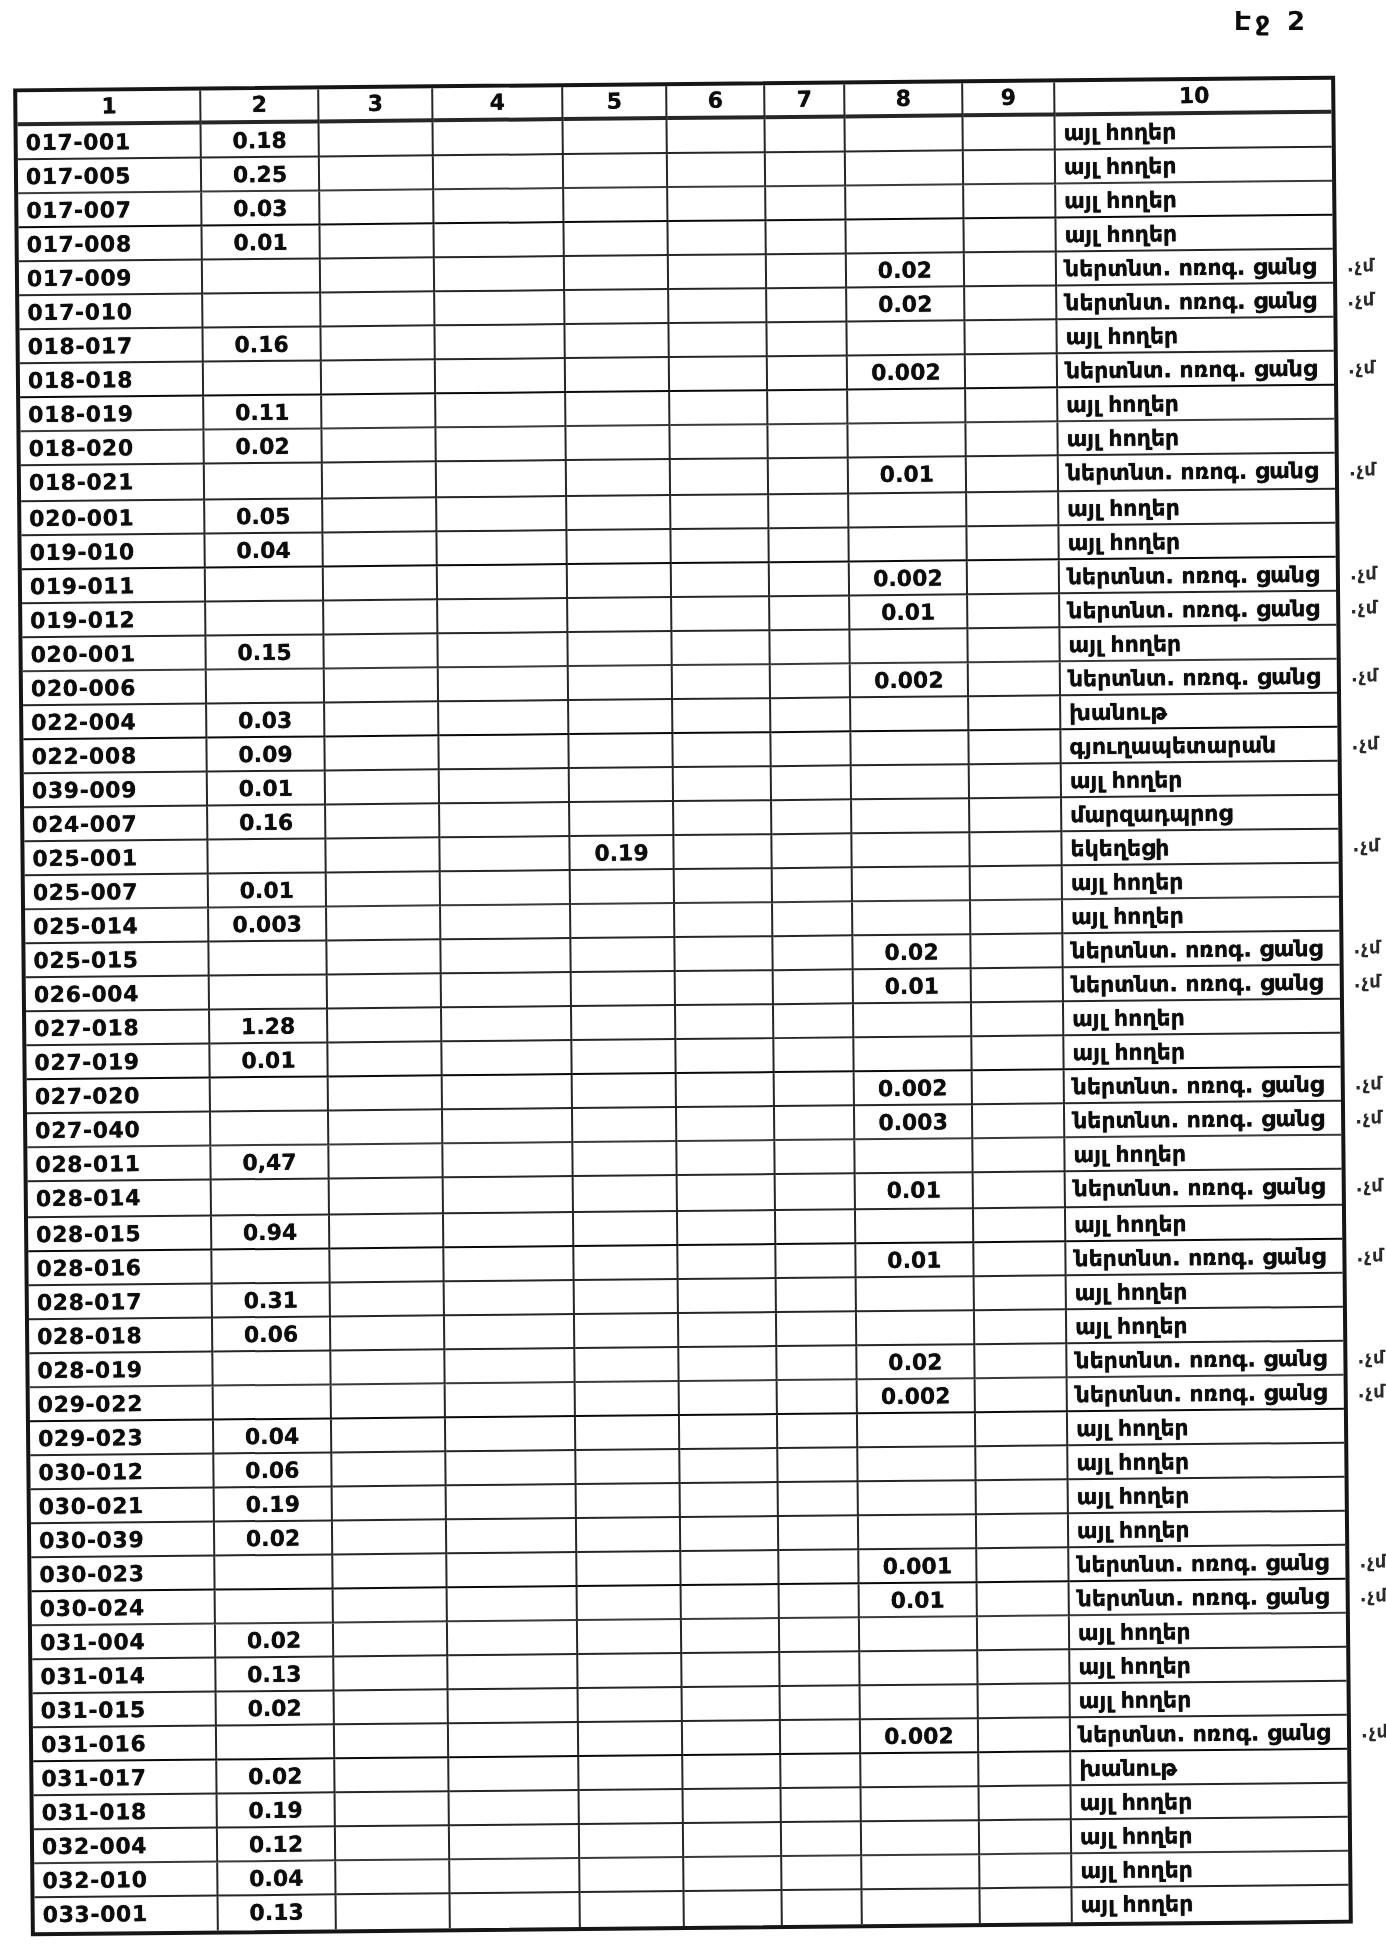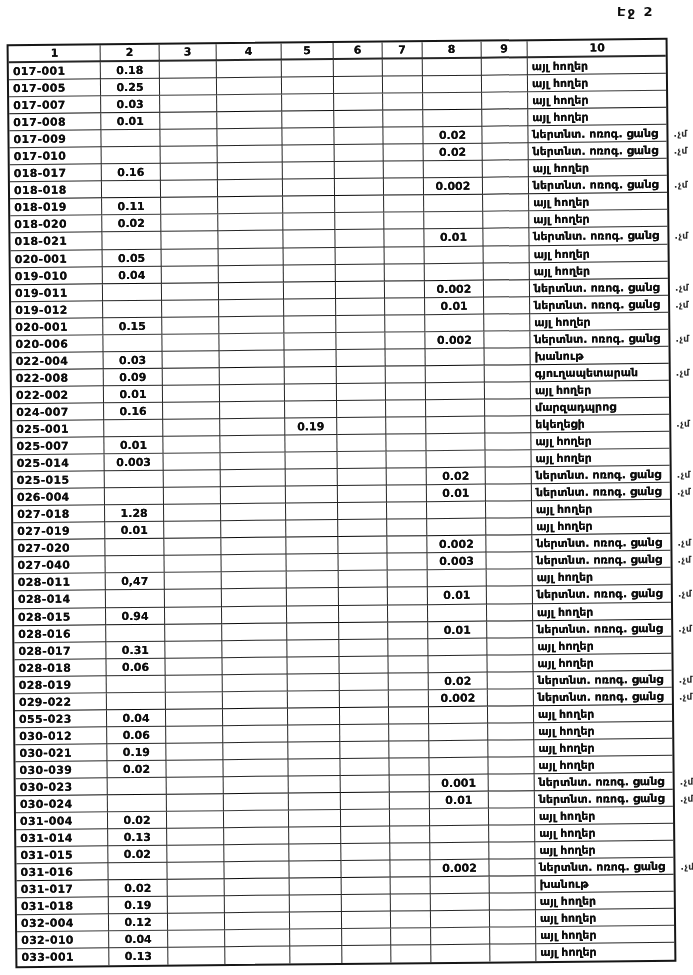--- a/index.html
+++ b/index.html
@@ -106,40 +106,40 @@
         <div class="row"><div class="cell c1">018-020</div><div class="cell c2">0.02</div><div class="cell c3"></div><div class="cell c4"></div><div class="cell c5"></div><div class="cell c6"></div><div class="cell c7"></div><div class="cell c8"></div><div class="cell c9"></div><div class="cell c10">այլ հողեր</div></div>
         <div class="row"><div class="cell c1">018-021</div><div class="cell c2"></div><div class="cell c3"></div><div class="cell c4"></div><div class="cell c5"></div><div class="cell c6"></div><div class="cell c7"></div><div class="cell c8">0.01</div><div class="cell c9"></div><div class="cell c10">ներտնտ. ոռոգ. ցանց<span class="note">.չմ</span></div></div>
         <div class="row"><div class="cell c1">020-001</div><div class="cell c2">0.05</div><div class="cell c3"></div><div class="cell c4"></div><div class="cell c5"></div><div class="cell c6"></div><div class="cell c7"></div><div class="cell c8"></div><div class="cell c9"></div><div class="cell c10">այլ հողեր</div></div>
         <div class="row"><div class="cell c1">019-010</div><div class="cell c2">0.04</div><div class="cell c3"></div><div class="cell c4"></div><div class="cell c5"></div><div class="cell c6"></div><div class="cell c7"></div><div class="cell c8"></div><div class="cell c9"></div><div class="cell c10">այլ հողեր</div></div>
         <div class="row"><div class="cell c1">019-011</div><div class="cell c2"></div><div class="cell c3"></div><div class="cell c4"></div><div class="cell c5"></div><div class="cell c6"></div><div class="cell c7"></div><div class="cell c8">0.002</div><div class="cell c9"></div><div class="cell c10">ներտնտ. ոռոգ. ցանց<span class="note">.չմ</span></div></div>
         <div class="row"><div class="cell c1">019-012</div><div class="cell c2"></div><div class="cell c3"></div><div class="cell c4"></div><div class="cell c5"></div><div class="cell c6"></div><div class="cell c7"></div><div class="cell c8">0.01</div><div class="cell c9"></div><div class="cell c10">ներտնտ. ոռոգ. ցանց<span class="note">.չմ</span></div></div>
         <div class="row"><div class="cell c1">020-001</div><div class="cell c2">0.15</div><div class="cell c3"></div><div class="cell c4"></div><div class="cell c5"></div><div class="cell c6"></div><div class="cell c7"></div><div class="cell c8"></div><div class="cell c9"></div><div class="cell c10">այլ հողեր</div></div>
         <div class="row"><div class="cell c1">020-006</div><div class="cell c2"></div><div class="cell c3"></div><div class="cell c4"></div><div class="cell c5"></div><div class="cell c6"></div><div class="cell c7"></div><div class="cell c8">0.002</div><div class="cell c9"></div><div class="cell c10">ներտնտ. ոռոգ. ցանց<span class="note">.չմ</span></div></div>
         <div class="row"><div class="cell c1">022-004</div><div class="cell c2">0.03</div><div class="cell c3"></div><div class="cell c4"></div><div class="cell c5"></div><div class="cell c6"></div><div class="cell c7"></div><div class="cell c8"></div><div class="cell c9"></div><div class="cell c10">խանութ</div></div>
         <div class="row"><div class="cell c1">022-008</div><div class="cell c2">0.09</div><div class="cell c3"></div><div class="cell c4"></div><div class="cell c5"></div><div class="cell c6"></div><div class="cell c7"></div><div class="cell c8"></div><div class="cell c9"></div><div class="cell c10">գյուղապետարան<span class="note">.չմ</span></div></div>
-        <div class="row"><div class="cell c1">022-002</div><div class="cell c2">0.01</div><div class="cell c3"></div><div class="cell c4"></div><div class="cell c5"></div><div class="cell c6"></div><div class="cell c7"></div><div class="cell c8"></div><div class="cell c9"></div><div class="cell c10">այլ հողեր</div></div>
+        <div class="row"><div class="cell c1">039-009</div><div class="cell c2">0.01</div><div class="cell c3"></div><div class="cell c4"></div><div class="cell c5"></div><div class="cell c6"></div><div class="cell c7"></div><div class="cell c8"></div><div class="cell c9"></div><div class="cell c10">այլ հողեր</div></div>
         <div class="row"><div class="cell c1">024-007</div><div class="cell c2">0.16</div><div class="cell c3"></div><div class="cell c4"></div><div class="cell c5"></div><div class="cell c6"></div><div class="cell c7"></div><div class="cell c8"></div><div class="cell c9"></div><div class="cell c10">մարզադպրոց</div></div>
         <div class="row"><div class="cell c1">025-001</div><div class="cell c2"></div><div class="cell c3"></div><div class="cell c4"></div><div class="cell c5">0.19</div><div class="cell c6"></div><div class="cell c7"></div><div class="cell c8"></div><div class="cell c9"></div><div class="cell c10">եկեղեցի<span class="note">.չմ</span></div></div>
         <div class="row"><div class="cell c1">025-007</div><div class="cell c2">0.01</div><div class="cell c3"></div><div class="cell c4"></div><div class="cell c5"></div><div class="cell c6"></div><div class="cell c7"></div><div class="cell c8"></div><div class="cell c9"></div><div class="cell c10">այլ հողեր</div></div>
         <div class="row"><div class="cell c1">025-014</div><div class="cell c2">0.003</div><div class="cell c3"></div><div class="cell c4"></div><div class="cell c5"></div><div class="cell c6"></div><div class="cell c7"></div><div class="cell c8"></div><div class="cell c9"></div><div class="cell c10">այլ հողեր</div></div>
         <div class="row"><div class="cell c1">025-015</div><div class="cell c2"></div><div class="cell c3"></div><div class="cell c4"></div><div class="cell c5"></div><div class="cell c6"></div><div class="cell c7"></div><div class="cell c8">0.02</div><div class="cell c9"></div><div class="cell c10">ներտնտ. ոռոգ. ցանց<span class="note">.չմ</span></div></div>
         <div class="row"><div class="cell c1">026-004</div><div class="cell c2"></div><div class="cell c3"></div><div class="cell c4"></div><div class="cell c5"></div><div class="cell c6"></div><div class="cell c7"></div><div class="cell c8">0.01</div><div class="cell c9"></div><div class="cell c10">ներտնտ. ոռոգ. ցանց<span class="note">.չմ</span></div></div>
         <div class="row"><div class="cell c1">027-018</div><div class="cell c2">1.28</div><div class="cell c3"></div><div class="cell c4"></div><div class="cell c5"></div><div class="cell c6"></div><div class="cell c7"></div><div class="cell c8"></div><div class="cell c9"></div><div class="cell c10">այլ հողեր</div></div>
         <div class="row"><div class="cell c1">027-019</div><div class="cell c2">0.01</div><div class="cell c3"></div><div class="cell c4"></div><div class="cell c5"></div><div class="cell c6"></div><div class="cell c7"></div><div class="cell c8"></div><div class="cell c9"></div><div class="cell c10">այլ հողեր</div></div>
         <div class="row"><div class="cell c1">027-020</div><div class="cell c2"></div><div class="cell c3"></div><div class="cell c4"></div><div class="cell c5"></div><div class="cell c6"></div><div class="cell c7"></div><div class="cell c8">0.002</div><div class="cell c9"></div><div class="cell c10">ներտնտ. ոռոգ. ցանց<span class="note">.չմ</span></div></div>
         <div class="row"><div class="cell c1">027-040</div><div class="cell c2"></div><div class="cell c3"></div><div class="cell c4"></div><div class="cell c5"></div><div class="cell c6"></div><div class="cell c7"></div><div class="cell c8">0.003</div><div class="cell c9"></div><div class="cell c10">ներտնտ. ոռոգ. ցանց<span class="note">.չմ</span></div></div>
         <div class="row"><div class="cell c1">028-011</div><div class="cell c2">0,47</div><div class="cell c3"></div><div class="cell c4"></div><div class="cell c5"></div><div class="cell c6"></div><div class="cell c7"></div><div class="cell c8"></div><div class="cell c9"></div><div class="cell c10">այլ հողեր</div></div>
         <div class="row"><div class="cell c1">028-014</div><div class="cell c2"></div><div class="cell c3"></div><div class="cell c4"></div><div class="cell c5"></div><div class="cell c6"></div><div class="cell c7"></div><div class="cell c8">0.01</div><div class="cell c9"></div><div class="cell c10">ներտնտ. ոռոգ. ցանց<span class="note">.չմ</span></div></div>
         <div class="row"><div class="cell c1">028-015</div><div class="cell c2">0.94</div><div class="cell c3"></div><div class="cell c4"></div><div class="cell c5"></div><div class="cell c6"></div><div class="cell c7"></div><div class="cell c8"></div><div class="cell c9"></div><div class="cell c10">այլ հողեր</div></div>
         <div class="row"><div class="cell c1">028-016</div><div class="cell c2"></div><div class="cell c3"></div><div class="cell c4"></div><div class="cell c5"></div><div class="cell c6"></div><div class="cell c7"></div><div class="cell c8">0.01</div><div class="cell c9"></div><div class="cell c10">ներտնտ. ոռոգ. ցանց<span class="note">.չմ</span></div></div>
         <div class="row"><div class="cell c1">028-017</div><div class="cell c2">0.31</div><div class="cell c3"></div><div class="cell c4"></div><div class="cell c5"></div><div class="cell c6"></div><div class="cell c7"></div><div class="cell c8"></div><div class="cell c9"></div><div class="cell c10">այլ հողեր</div></div>
         <div class="row"><div class="cell c1">028-018</div><div class="cell c2">0.06</div><div class="cell c3"></div><div class="cell c4"></div><div class="cell c5"></div><div class="cell c6"></div><div class="cell c7"></div><div class="cell c8"></div><div class="cell c9"></div><div class="cell c10">այլ հողեր</div></div>
         <div class="row"><div class="cell c1">028-019</div><div class="cell c2"></div><div class="cell c3"></div><div class="cell c4"></div><div class="cell c5"></div><div class="cell c6"></div><div class="cell c7"></div><div class="cell c8">0.02</div><div class="cell c9"></div><div class="cell c10">ներտնտ. ոռոգ. ցանց<span class="note">.չմ</span></div></div>
         <div class="row"><div class="cell c1">029-022</div><div class="cell c2"></div><div class="cell c3"></div><div class="cell c4"></div><div class="cell c5"></div><div class="cell c6"></div><div class="cell c7"></div><div class="cell c8">0.002</div><div class="cell c9"></div><div class="cell c10">ներտնտ. ոռոգ. ցանց<span class="note">.չմ</span></div></div>
-        <div class="row"><div class="cell c1">055-023</div><div class="cell c2">0.04</div><div class="cell c3"></div><div class="cell c4"></div><div class="cell c5"></div><div class="cell c6"></div><div class="cell c7"></div><div class="cell c8"></div><div class="cell c9"></div><div class="cell c10">այլ հողեր</div></div>
+        <div class="row"><div class="cell c1">029-023</div><div class="cell c2">0.04</div><div class="cell c3"></div><div class="cell c4"></div><div class="cell c5"></div><div class="cell c6"></div><div class="cell c7"></div><div class="cell c8"></div><div class="cell c9"></div><div class="cell c10">այլ հողեր</div></div>
         <div class="row"><div class="cell c1">030-012</div><div class="cell c2">0.06</div><div class="cell c3"></div><div class="cell c4"></div><div class="cell c5"></div><div class="cell c6"></div><div class="cell c7"></div><div class="cell c8"></div><div class="cell c9"></div><div class="cell c10">այլ հողեր</div></div>
         <div class="row"><div class="cell c1">030-021</div><div class="cell c2">0.19</div><div class="cell c3"></div><div class="cell c4"></div><div class="cell c5"></div><div class="cell c6"></div><div class="cell c7"></div><div class="cell c8"></div><div class="cell c9"></div><div class="cell c10">այլ հողեր</div></div>
         <div class="row"><div class="cell c1">030-039</div><div class="cell c2">0.02</div><div class="cell c3"></div><div class="cell c4"></div><div class="cell c5"></div><div class="cell c6"></div><div class="cell c7"></div><div class="cell c8"></div><div class="cell c9"></div><div class="cell c10">այլ հողեր</div></div>
         <div class="row"><div class="cell c1">030-023</div><div class="cell c2"></div><div class="cell c3"></div><div class="cell c4"></div><div class="cell c5"></div><div class="cell c6"></div><div class="cell c7"></div><div class="cell c8">0.001</div><div class="cell c9"></div><div class="cell c10">ներտնտ. ոռոգ. ցանց<span class="note">.չմ</span></div></div>
         <div class="row"><div class="cell c1">030-024</div><div class="cell c2"></div><div class="cell c3"></div><div class="cell c4"></div><div class="cell c5"></div><div class="cell c6"></div><div class="cell c7"></div><div class="cell c8">0.01</div><div class="cell c9"></div><div class="cell c10">ներտնտ. ոռոգ. ցանց<span class="note">.չմ</span></div></div>
         <div class="row"><div class="cell c1">031-004</div><div class="cell c2">0.02</div><div class="cell c3"></div><div class="cell c4"></div><div class="cell c5"></div><div class="cell c6"></div><div class="cell c7"></div><div class="cell c8"></div><div class="cell c9"></div><div class="cell c10">այլ հողեր</div></div>
         <div class="row"><div class="cell c1">031-014</div><div class="cell c2">0.13</div><div class="cell c3"></div><div class="cell c4"></div><div class="cell c5"></div><div class="cell c6"></div><div class="cell c7"></div><div class="cell c8"></div><div class="cell c9"></div><div class="cell c10">այլ հողեր</div></div>
         <div class="row"><div class="cell c1">031-015</div><div class="cell c2">0.02</div><div class="cell c3"></div><div class="cell c4"></div><div class="cell c5"></div><div class="cell c6"></div><div class="cell c7"></div><div class="cell c8"></div><div class="cell c9"></div><div class="cell c10">այլ հողեր</div></div>
         <div class="row"><div class="cell c1">031-016</div><div class="cell c2"></div><div class="cell c3"></div><div class="cell c4"></div><div class="cell c5"></div><div class="cell c6"></div><div class="cell c7"></div><div class="cell c8">0.002</div><div class="cell c9"></div><div class="cell c10">ներտնտ. ոռոգ. ցանց<span class="note">.չմ</span></div></div>
         <div class="row"><div class="cell c1">031-017</div><div class="cell c2">0.02</div><div class="cell c3"></div><div class="cell c4"></div><div class="cell c5"></div><div class="cell c6"></div><div class="cell c7"></div><div class="cell c8"></div><div class="cell c9"></div><div class="cell c10">խանութ</div></div>

